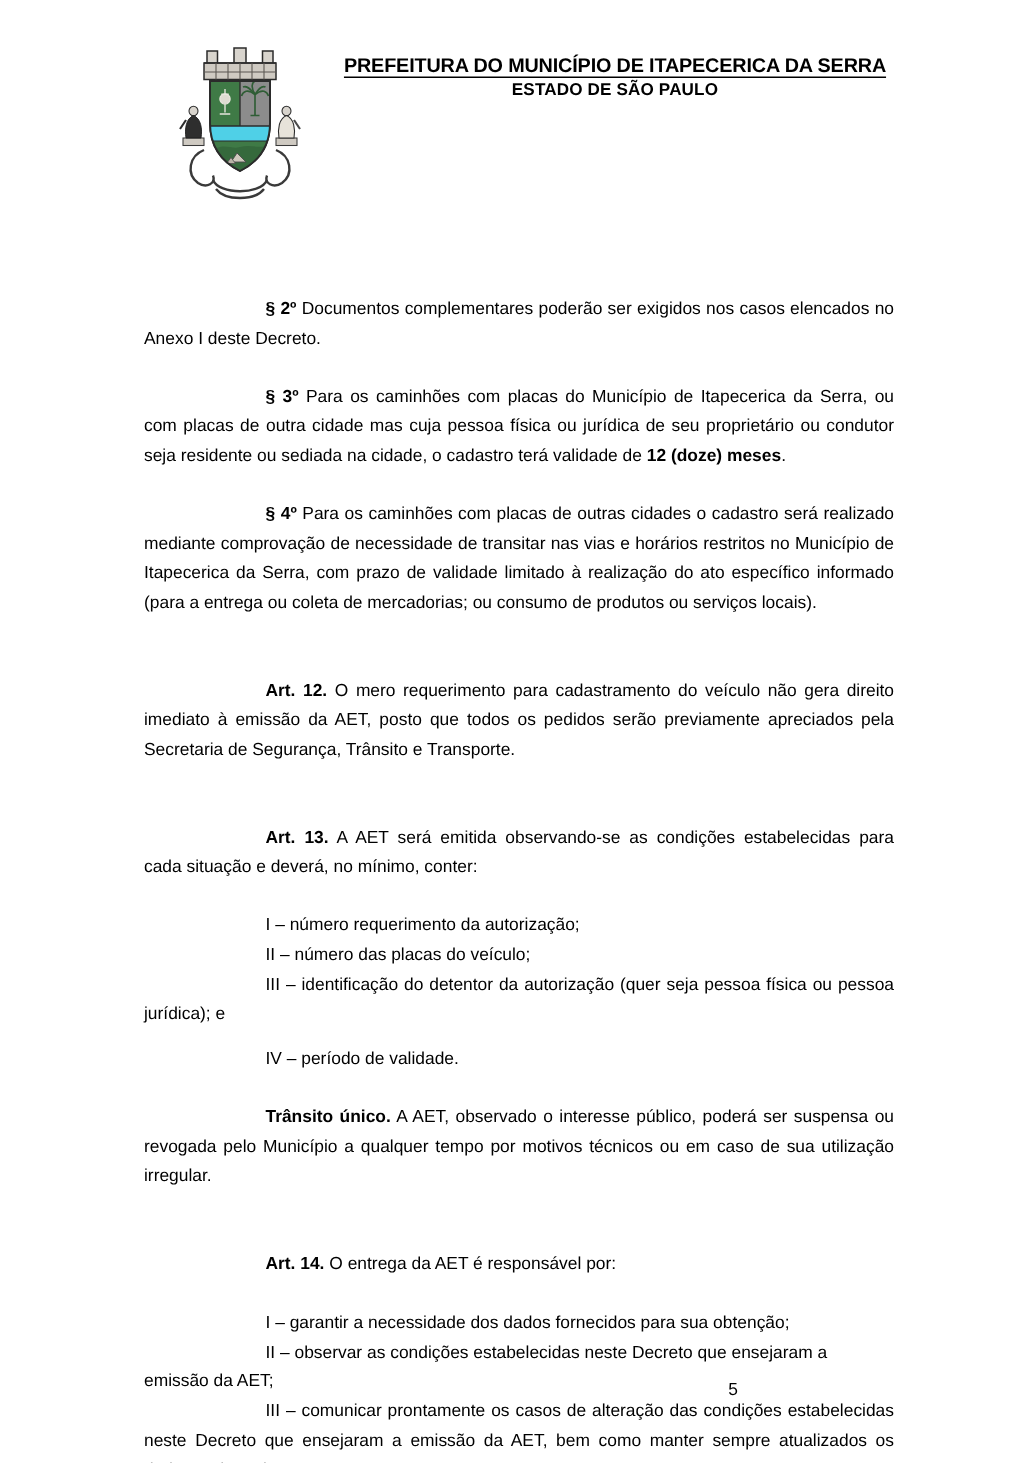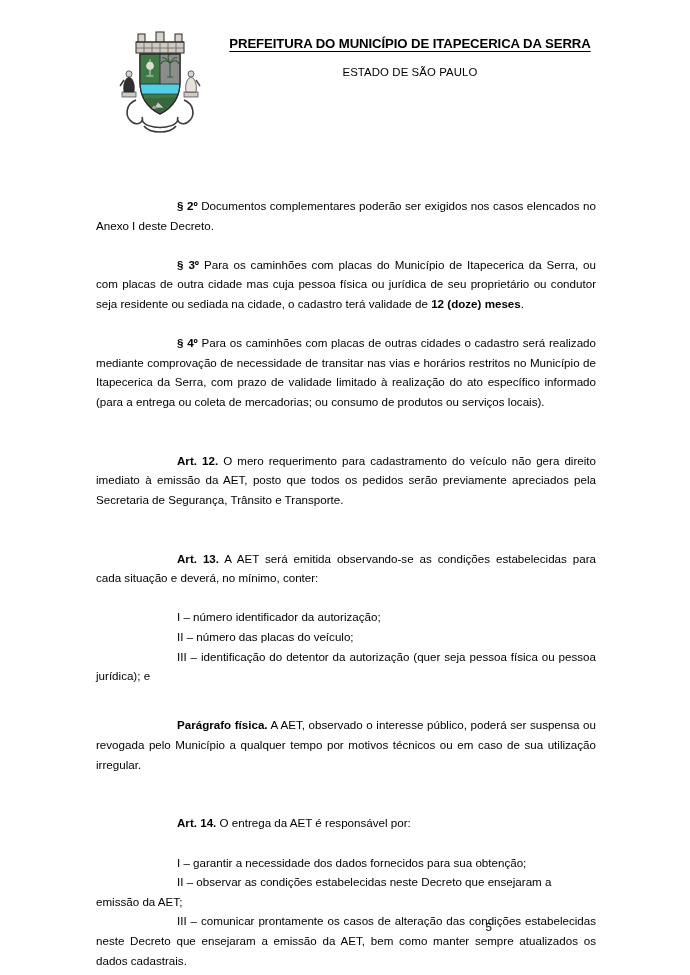--- a/index.html
+++ b/index.html
@@ -55,23 +55,23 @@
     font-weight: bold;
     letter-spacing: -0.1px;
     text-decoration: underline;
     text-underline-offset: 2.5px;
     white-space: nowrap;
     line-height: 1.25;
   }
 
   .header-sub {
     font-size: 11.4px;
-    font-weight: normal;
+    font-weight: bold;
     letter-spacing: 0.1px;
-    margin-top: 12px;
+    margin-top: 0;
     line-height: 1.25;
   }
 
   
   .body-text {
     position: absolute;
     left: 96px;
     top: 196px;
     width: 500px;
     font-size: 11.6px;
@@ -225,38 +225,41 @@
     <div class="spacer-line"></div>
     <div class="spacer-line"></div>
 
     <p class="para">
       <span style="display:inline-block;width:81px;"></span><b>Art. 13.</b><span>  A AET será emitida observando-se as condições estabelecidas para cada situação e deverá, no mínimo, conter:</span>
     </p>
 
     <div class="spacer-line"></div>
 
     <p class="para" style="text-align:left;">
-      <span style="display:inline-block;width:81px;"></span><span>I – número identificador da autorização;</span>
+      <span style="display:inline-block;width:81px;"></span><span>I – número requerimento da autorização;</span>
     </p>
 
     <p class="para" style="text-align:left;">
       <span style="display:inline-block;width:81px;"></span><span>II – número das placas do veículo;</span>
     </p>
 
     <p class="para">
       <span style="display:inline-block;width:81px;"></span><span>III – identificação do detentor da autorização (quer seja pessoa física ou pessoa jurídica); e</span>
     </p>
 
     <div class="spacer-half"></div>
 
-
-    <div class="spacer-line"></div>
-
-    <p class="para">
-      <span style="display:inline-block;width:81px;"></span><b>Parágrafo física.</b><span> A AET, observado o interesse público, poderá ser suspensa ou revogada pelo Município a qualquer tempo por motivos técnicos ou em caso de sua utilização irregular.</span>
+    <p class="para" style="text-align:left;">
+      <span style="display:inline-block;width:81px;"></span><span>IV – período de validade.</span>
+    </p>
+
+    <div class="spacer-line"></div>
+
+    <p class="para">
+      <span style="display:inline-block;width:81px;"></span><b>Trânsito único.</b><span> A AET, observado o interesse público, poderá ser suspensa ou revogada pelo Município a qualquer tempo por motivos técnicos ou em caso de sua utilização irregular.</span>
     </p>
 
     <div class="spacer-line"></div>
     <div class="spacer-line"></div>
 
     <p class="para" style="text-align:left;">
       <span style="display:inline-block;width:81px;"></span><b>Art. 14.</b><span>  O entrega da AET é responsável por:</span>
     </p>
 
     <div class="spacer-line"></div>

